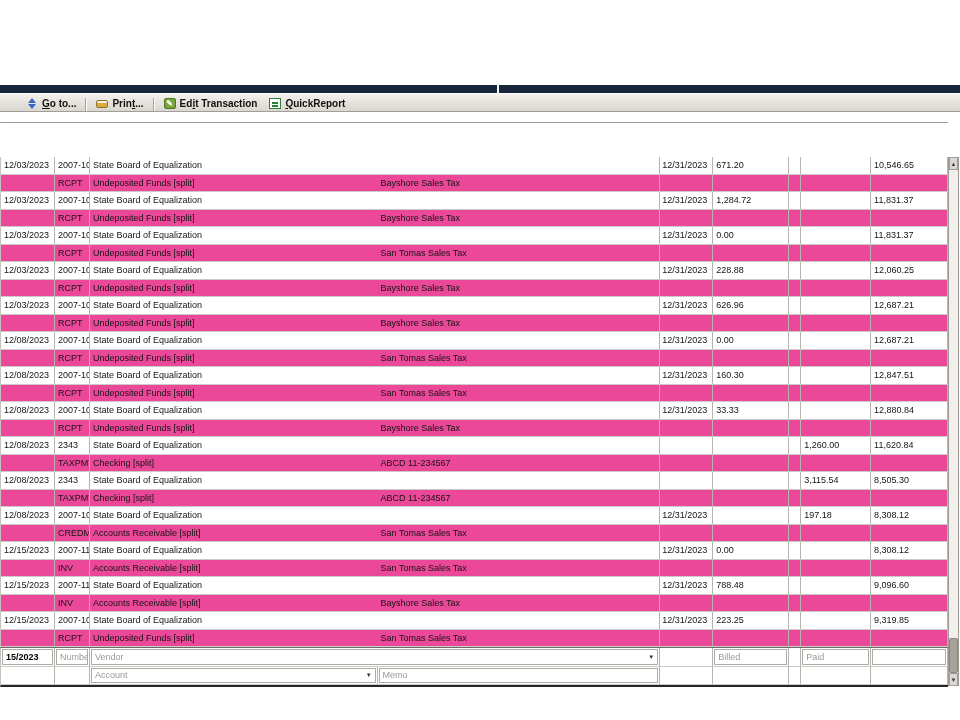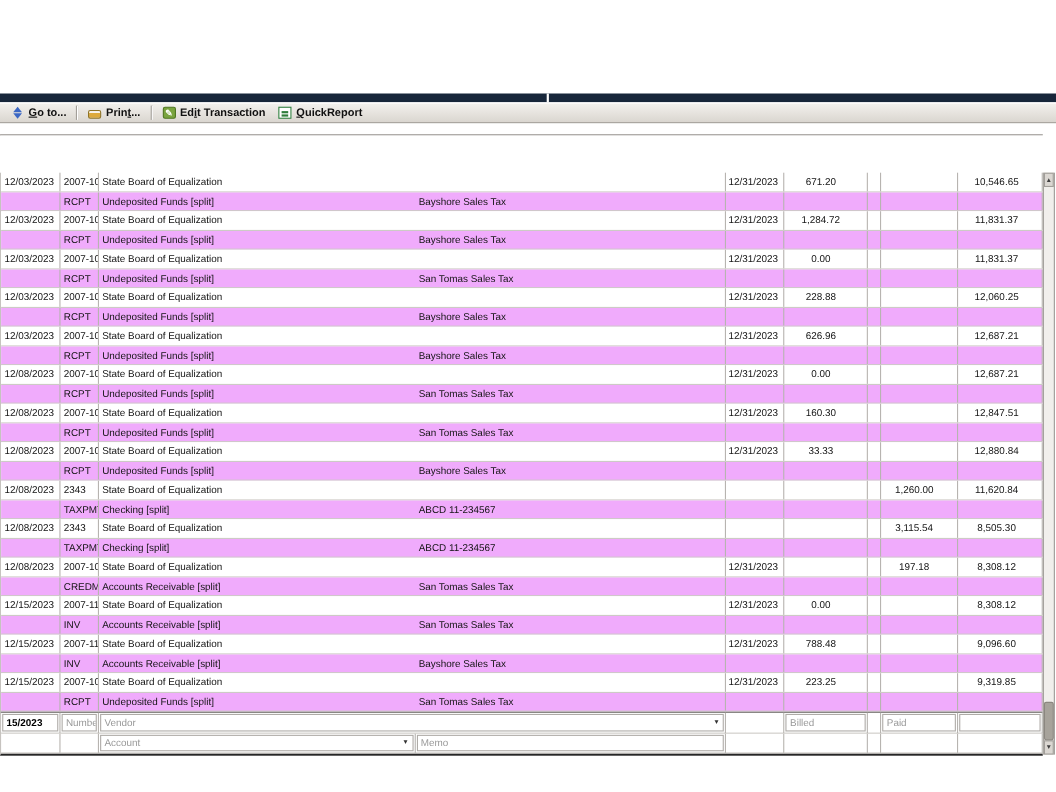--- a/index.html
+++ b/index.html
@@ -6,21 +6,21 @@
   .page{position:relative;width:960px;height:720px;background:#ffffff;overflow:hidden;
         font-family:"Liberation Sans",sans-serif;-webkit-font-smoothing:antialiased;}
 
   
   .titlebar{position:absolute;left:0;top:85px;width:960px;height:8px;background:#17263a;}
   .titlebar .tick{position:absolute;left:497px;top:0;bottom:0;width:2px;background:#fdfdfd;}
 
   
   .toolbar{position:absolute;left:0;top:93px;width:960px;height:19px;box-sizing:border-box;
            background:linear-gradient(#f3f1ed,#dad6d0);border-top:1px solid #ffffff;
-           border-bottom:1px solid #a29e97;display:flex;align-items:center;padding-left:4px;}
+           border-bottom:1px solid #a29e97;display:flex;align-items:flex-end;padding-left:20px;}
   .tbtn{display:flex;align-items:center;gap:4px;padding:0 6px;height:16px;font-size:10px;
         font-weight:700;color:#111;cursor:default;white-space:nowrap;}
   .tbtn .key{text-decoration:underline;}
   .sep{width:1px;height:13px;background:#a39f99;border-right:1px solid #ffffff;margin:0 3px;}
   .ico{width:12px;height:11px;display:inline-block;position:relative;flex:0 0 auto;}
   .ico-goto::before{content:"";position:absolute;top:0;left:2px;width:0;height:0;
         border-left:4px solid transparent;border-right:4px solid transparent;border-bottom:5px solid #3b67c4;}
   .ico-goto::after{content:"";position:absolute;bottom:0;left:2px;width:0;height:0;
         border-left:4px solid transparent;border-right:4px solid transparent;border-top:5px solid #3b67c4;}
   .ico-print{height:8px;margin-top:2px;background:linear-gradient(#f7f3ea 0 2px,#ddaa3c 2px);
@@ -35,34 +35,34 @@
   .thead{position:absolute;left:0;top:122px;width:948px;box-sizing:border-box;background:#fff;
          border-top:1px solid #9d9a96;border-left:1px solid #c6c3bf;}
   .hrow{display:flex;height:17px;line-height:17px;border-bottom:1px solid #c6c3bf;box-sizing:border-box;}
   .hcell{box-sizing:border-box;overflow:hidden;white-space:nowrap;text-align:center;
          font-size:8px;letter-spacing:.4px;color:#908d89;border-right:1px solid #b7b4b0;}
   .hcheck{color:#111;font-size:8px;}
 
   .tbody{position:absolute;left:0;top:157px;width:948px;border-left:1px solid #c6c3bf;box-sizing:border-box;}
   .subrow{display:flex;height:17.5px;line-height:16.5px;border-bottom:1px solid #cdcac6;box-sizing:border-box;}
   .row-main{background:#ffffff;}
-  .row-detail{background:#f0abfc;}
+  .row-detail{background:#ec4899;}
   .cell{box-sizing:border-box;overflow:hidden;white-space:nowrap;padding-left:3px;
         border-right:1px solid #b7b4b0;color:#141414;font-size:9px;}
   .c-date{width:54px;}
   .c-num{width:35px;}
   .c-vendor{width:571px;}
   .c-acct{width:288px;border-right:none;}
   .c-memo{width:283px;}
   .c-due{width:53px;padding-left:2px;}
   .c-billed{width:76px;}
   .c-check{width:12px;padding:0;}
   .c-paid{width:70px;}
   .c-bal{width:77px;}
-  .amt{text-align:center;padding-right:12px;}
+  .amt{text-align:left;padding-right:12px;}
   .c-bal.amt{padding-right:9px;}
 
   
   .editrow{position:absolute;left:0;top:647px;width:948px;box-sizing:border-box;background:#fff;
            border-top:1px solid #6d6a66;border-left:1px solid #c6c3bf;border-bottom:2px solid #262626;}
   .erow{display:flex;height:18.5px;box-sizing:border-box;}
   .ecell{box-sizing:border-box;border-right:1px solid #b7b4b0;border-bottom:1px solid #cdcac6;
          display:flex;align-items:stretch;overflow:hidden;}
   .field{flex:1;margin:1px;border:1px solid #aeaba7;background:#fff;display:flex;
          align-items:center;padding:0 3px;font-size:9px;overflow:hidden;white-space:nowrap;gap:40px;}

